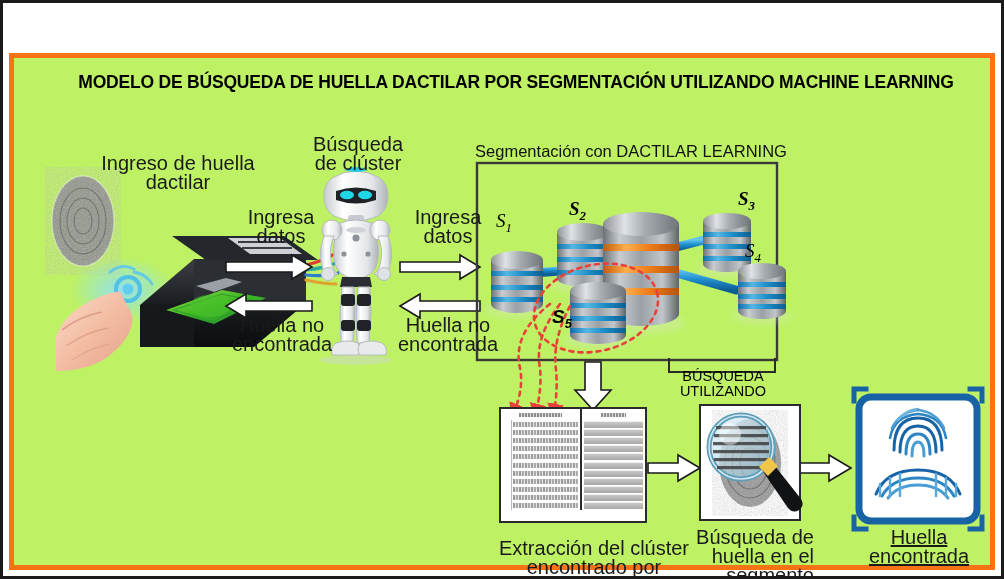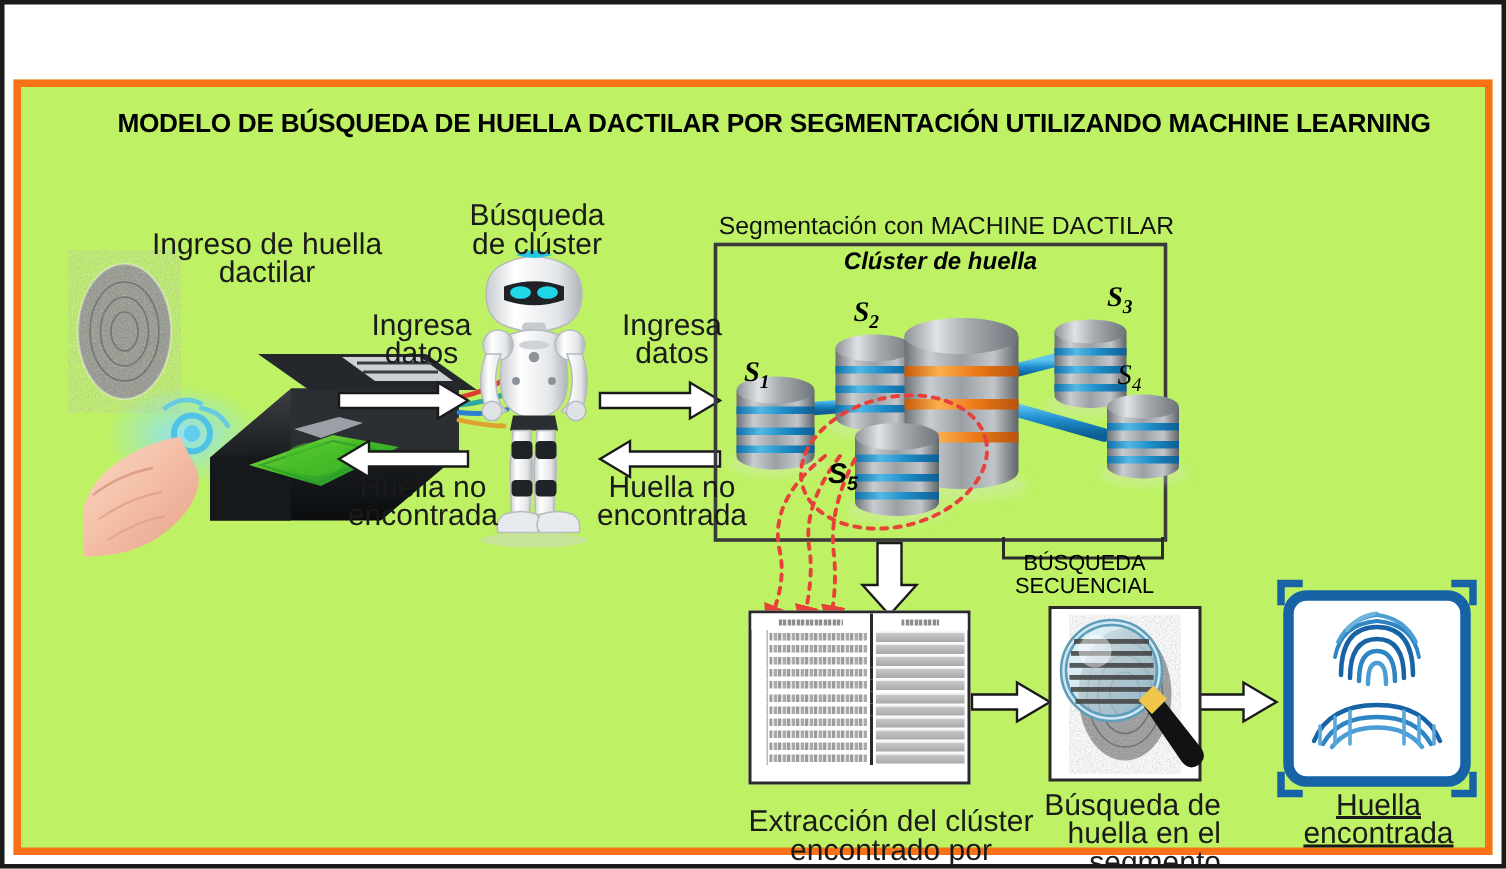--- a/index.html
+++ b/index.html
@@ -434,43 +434,42 @@
   <div class="abs cap" style="left:72px;top:96px;width:184px;">Ingreso de huella dactilar</div>
 
   <div class="abs cap" style="left:225px;top:150px;width:84px;">Ingresa datos</div>
   <div class="abs cap" style="left:214px;top:258px;width:108px;">Huella no encontrada</div>
 
   <div class="abs cap" style="left:290px;top:77px;width:108px;">Búsqueda de clúster</div>
 
   <div class="abs cap" style="left:392px;top:150px;width:84px;">Ingresa datos</div>
   <div class="abs cap" style="left:380px;top:258px;width:108px;">Huella no encontrada</div>
 
-  <div class="abs" style="left:447px;top:84px;width:340px;text-align:center;font-size:16.5px;color:#111;">Segmentación con MACHINE DACTILAR</div>
-
-  <div class="abs" style="left:470px;top:108px;width:286px;text-align:center;font-weight:bold;font-style:italic;font-size:16px;color:#000;">Clúster de huella</div>
-
-  <div class="abs" style="left:482px;top:180px;font-family:'Liberation Serif',serif;font-weight:bold;font-style:italic;font-size:19px;text-align:right;">
+  <div class="abs" style="left:447px;top:84px;width:340px;text-align:center;font-size:16.5px;color:#111;">Segmentación con DACTILAR LEARNING</div>
+
+
+  <div class="abs" style="left:482px;top:152px;font-family:'Liberation Serif',serif;font-weight:normal;font-style:italic;font-size:19px;text-align:right;">
     <span>S</span><sub style="font-size:13px;">1</sub>
   </div>
   <div class="abs" style="left:555px;top:140px;font-family:'Liberation Serif',serif;font-weight:bold;font-style:italic;font-size:19px;">
     <span>S</span><sub style="font-size:13px;">2</sub>
   </div>
   <div class="abs" style="left:724px;top:130px;font-family:Liberation Serif, serif;font-weight:bold;font-style:italic;font-size:19px;">
     <span>S</span><sub style="font-size:13px;">3</sub>
   </div>
   <div class="abs" style="left:731px;top:182px;font-family:'Liberation Serif',serif;font-weight:normal;font-style:italic;font-size:19px;">
     <span>S</span><sub style="font-size:13px;">4</sub>
   </div>
   <div class="abs" style="left:538px;top:248px;font-family:Liberation Sans, sans-serif;font-weight:bold;font-style:italic;font-size:19px;">
     <span>S</span><sub style="font-size:13px;">5</sub>
   </div>
 
   <div class="abs" style="left:650px;top:311px;width:118px;text-align:center;font-weight:normal;font-size:14.5px;line-height:15px;color:#000;">
     <div>BÚSQUEDA</div>
-    <div>SECUENCIAL</div>
+    <div>UTILIZANDO</div>
   </div>
 
   <div class="abs" id="tablewrap" style="left:485px;top:349px;width:148px;height:116px;">
     <div class="trow hdrrow">
       <div class="tcell-a">
             <div class="hdr-a"></div>
           </div>
       <div class="tcell-b">
             <div class="hdr-b"></div>
           </div>

